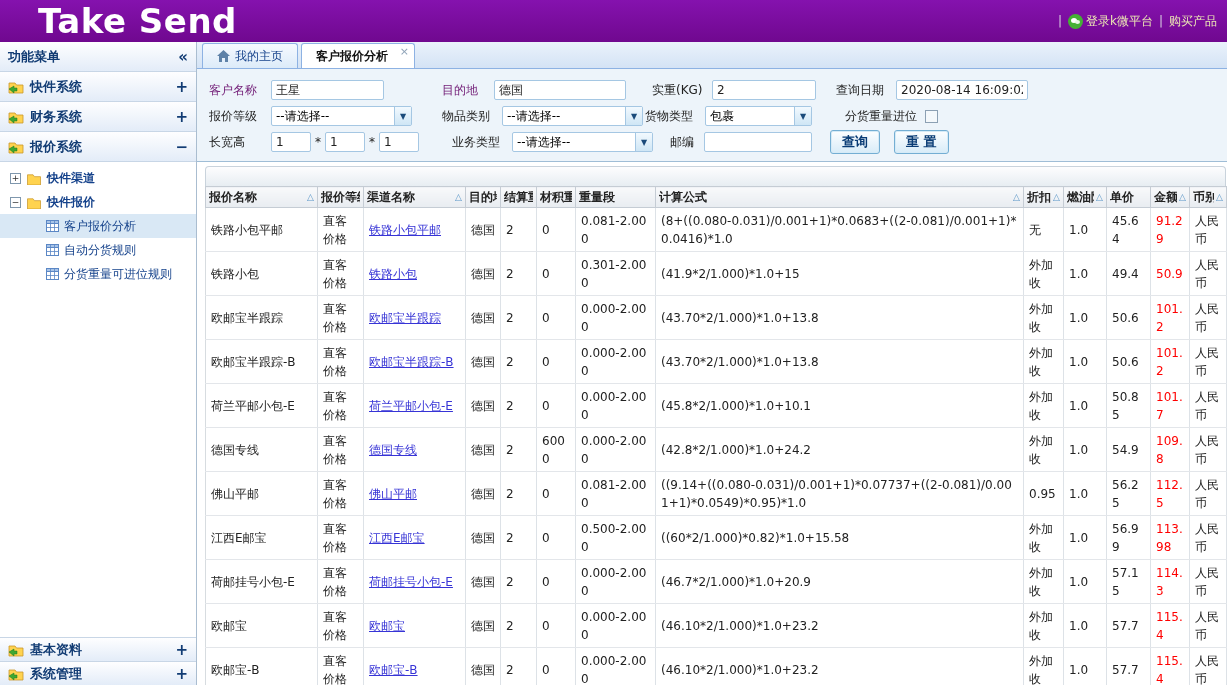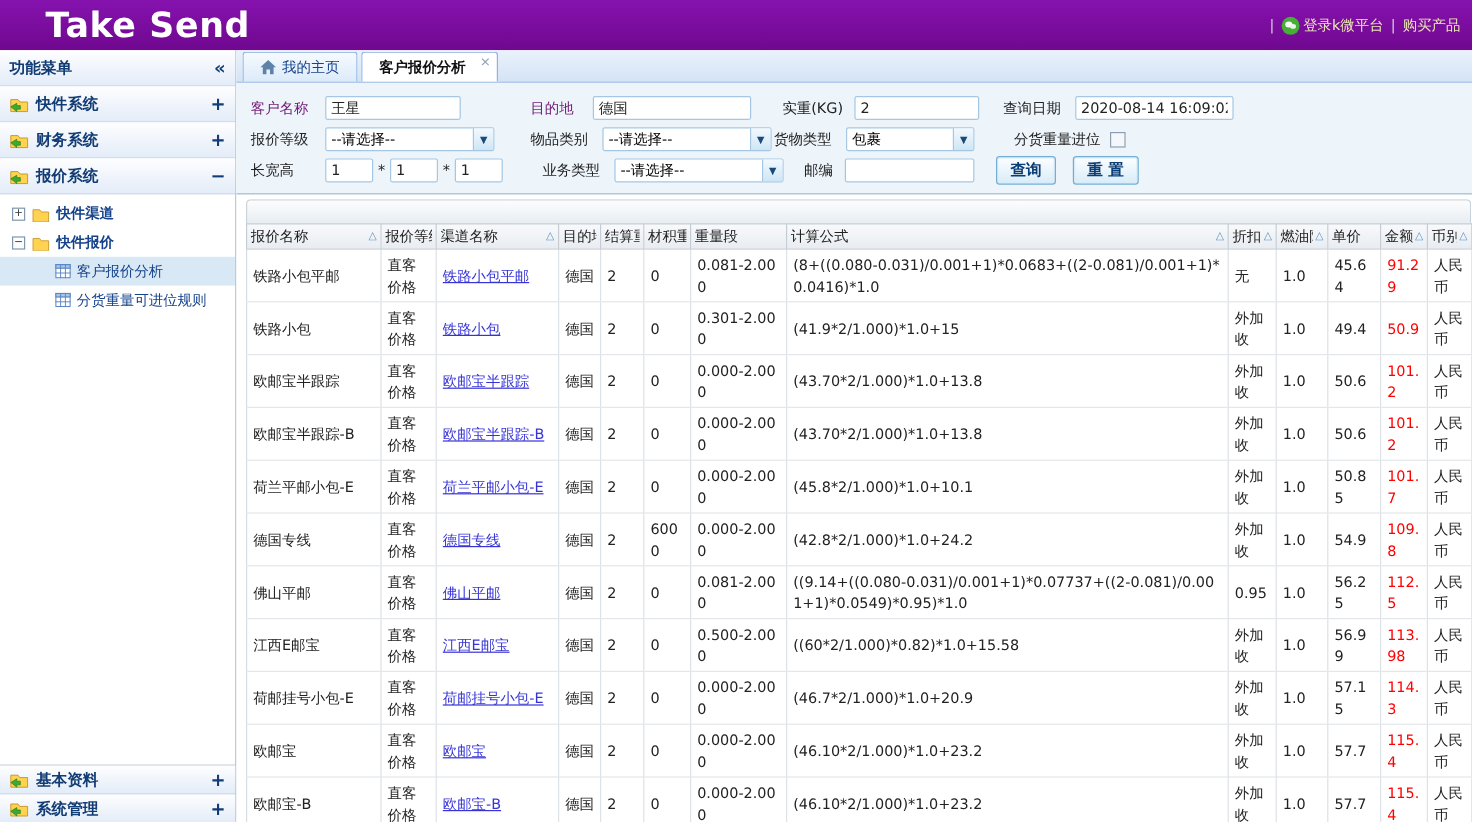--- a/index.html
+++ b/index.html
@@ -3,21 +3,21 @@
 <meta charset="utf-8">
 <style>
   * { margin:0; padding:0; box-sizing:border-box; }
   html,body { width:1227px; height:685px; overflow:hidden; background:#fff;
     font-family:"DejaVu Sans","Liberation Sans",sans-serif; }
   .app { width:1227px; height:685px; overflow:hidden; display:flex; flex-direction:column; }
 
   
   .banner { height:42px; flex:0 0 42px; background:linear-gradient(#8512ae,#70088f);
     display:flex; align-items:center; justify-content:space-between; padding:0 10px 0 38px; }
-  .logo { color:#fff; font-size:29px; font-weight:bold; letter-spacing:0.5px; }
+  .logo { color:#fff; font-size:34px; font-weight:bold; letter-spacing:0.5px; }
   .banner-right { display:flex; align-items:center; gap:6px; color:#ece8b4; font-size:12px; }
   .banner-right .sep { color:#d9cfe2; }
   .banner-link { color:#ece8b4; cursor:pointer; display:flex; align-items:center; gap:3px; }
   .wechat-ic { width:15px; height:15px; border-radius:50%; background:#45b035; display:inline-block; position:relative; }
   .wechat-ic::before { content:""; position:absolute; left:3px; top:4px; width:6px; height:5px; border-radius:50%; background:#fff; }
   .wechat-ic::after { content:""; position:absolute; left:7px; top:6px; width:5px; height:4px; border-radius:50%; background:#e8f7e4; }
 
   .layout { flex:1; display:flex; min-height:0; }
 
   
@@ -65,21 +65,21 @@
   .btn { height:24px; padding:0 11px; border:1px solid #74aed3; border-radius:3px; box-shadow:inset 0 0 0 1px #d6ebf7;
     background:linear-gradient(#fdfeff,#d8ecf8); color:#0a3c75; font-weight:bold; font-size:13px; cursor:pointer;
     font-family:"DejaVu Sans","Liberation Sans",sans-serif; }
 
   
   .grid-panel { flex:1; min-height:0; padding:4px 0 0 8px; overflow:hidden; }
   .grid-topstrip { height:20px; width:1021px; background:linear-gradient(#fdfdfe,#e7edf2);
     border:1px solid #c9d3dc; border-bottom:none; border-radius:4px 4px 0 0; }
   table.grid { border-collapse:collapse; table-layout:fixed; width:1021px; font-size:12px; color:#222; }
   table.grid th { height:21px; background:linear-gradient(#f8f9fb,#e8ecf1); border:1px solid #c5ccd4;
-    font-weight:normal; padding:0 3px; overflow:hidden; white-space:nowrap; text-align:right; cursor:pointer; }
+    font-weight:bold; padding:0 3px; overflow:hidden; white-space:nowrap; text-align:right; cursor:pointer; }
   .th-flex { display:flex; align-items:center; overflow:hidden; }
   .th-label { white-space:nowrap; overflow:hidden; flex:0 1 auto; }
   .sort-icon { margin-left:auto; flex:none; color:#5a96c8; font-size:9px; padding-left:2px; }
   table.grid td { height:44px; border-right:1px solid #dde2e7; border-bottom:1px solid #e3e6ea;
     padding:2px 5px; vertical-align:middle; word-break:break-all; line-height:18px; background:#fff; }
   table.grid td:first-child { border-left:1px solid #d7dce0; }
   td.c-link a { color:#3734d6; text-decoration:underline; cursor:pointer; }
   td.c-red { color:#f00; }
   
   col.c0{width:112px} col.c1{width:46px} col.c2{width:102px} col.c3{width:35px} col.c4{width:36px}
@@ -154,20 +154,30 @@
         </div>
         <div class="tree-leaf selected">
           <svg width="13" height="12" viewBox="0 0 13 12">
               <rect x="0.5" y="0.5" width="12" height="11" fill="#fff" stroke="#5b87c5"></rect>
               <rect x="0.5" y="0.5" width="12" height="3" fill="#a8c4e8" stroke="#5b87c5"></rect>
               <line x1="4.5" y1="0" x2="4.5" y2="12" stroke="#5b87c5" stroke-width="0.8"></line>
               <line x1="8.5" y1="0" x2="8.5" y2="12" stroke="#5b87c5" stroke-width="0.8"></line>
               <line x1="0" y1="7.5" x2="13" y2="7.5" stroke="#5b87c5" stroke-width="0.8"></line>
             </svg>
           <span>客户报价分析</span>
+        </div>
+        <div class="tree-leaf">
+          <svg width="13" height="12" viewBox="0 0 13 12">
+              <rect x="0.5" y="0.5" width="12" height="11" fill="#fff" stroke="#5b87c5"></rect>
+              <rect x="0.5" y="0.5" width="12" height="3" fill="#a8c4e8" stroke="#5b87c5"></rect>
+              <line x1="4.5" y1="0" x2="4.5" y2="12" stroke="#5b87c5" stroke-width="0.8"></line>
+              <line x1="8.5" y1="0" x2="8.5" y2="12" stroke="#5b87c5" stroke-width="0.8"></line>
+              <line x1="0" y1="7.5" x2="13" y2="7.5" stroke="#5b87c5" stroke-width="0.8"></line>
+            </svg>
+          <span>自动分货规则</span>
         </div>
         <div class="tree-leaf">
           <svg width="13" height="12" viewBox="0 0 13 12">
               <rect x="0.5" y="0.5" width="12" height="11" fill="#fff" stroke="#5b87c5"></rect>
               <rect x="0.5" y="0.5" width="12" height="3" fill="#a8c4e8" stroke="#5b87c5"></rect>
               <line x1="4.5" y1="0" x2="4.5" y2="12" stroke="#5b87c5" stroke-width="0.8"></line>
               <line x1="8.5" y1="0" x2="8.5" y2="12" stroke="#5b87c5" stroke-width="0.8"></line>
               <line x1="0" y1="7.5" x2="13" y2="7.5" stroke="#5b87c5" stroke-width="0.8"></line>
             </svg>
           <span>分货重量可进位规则</span>

